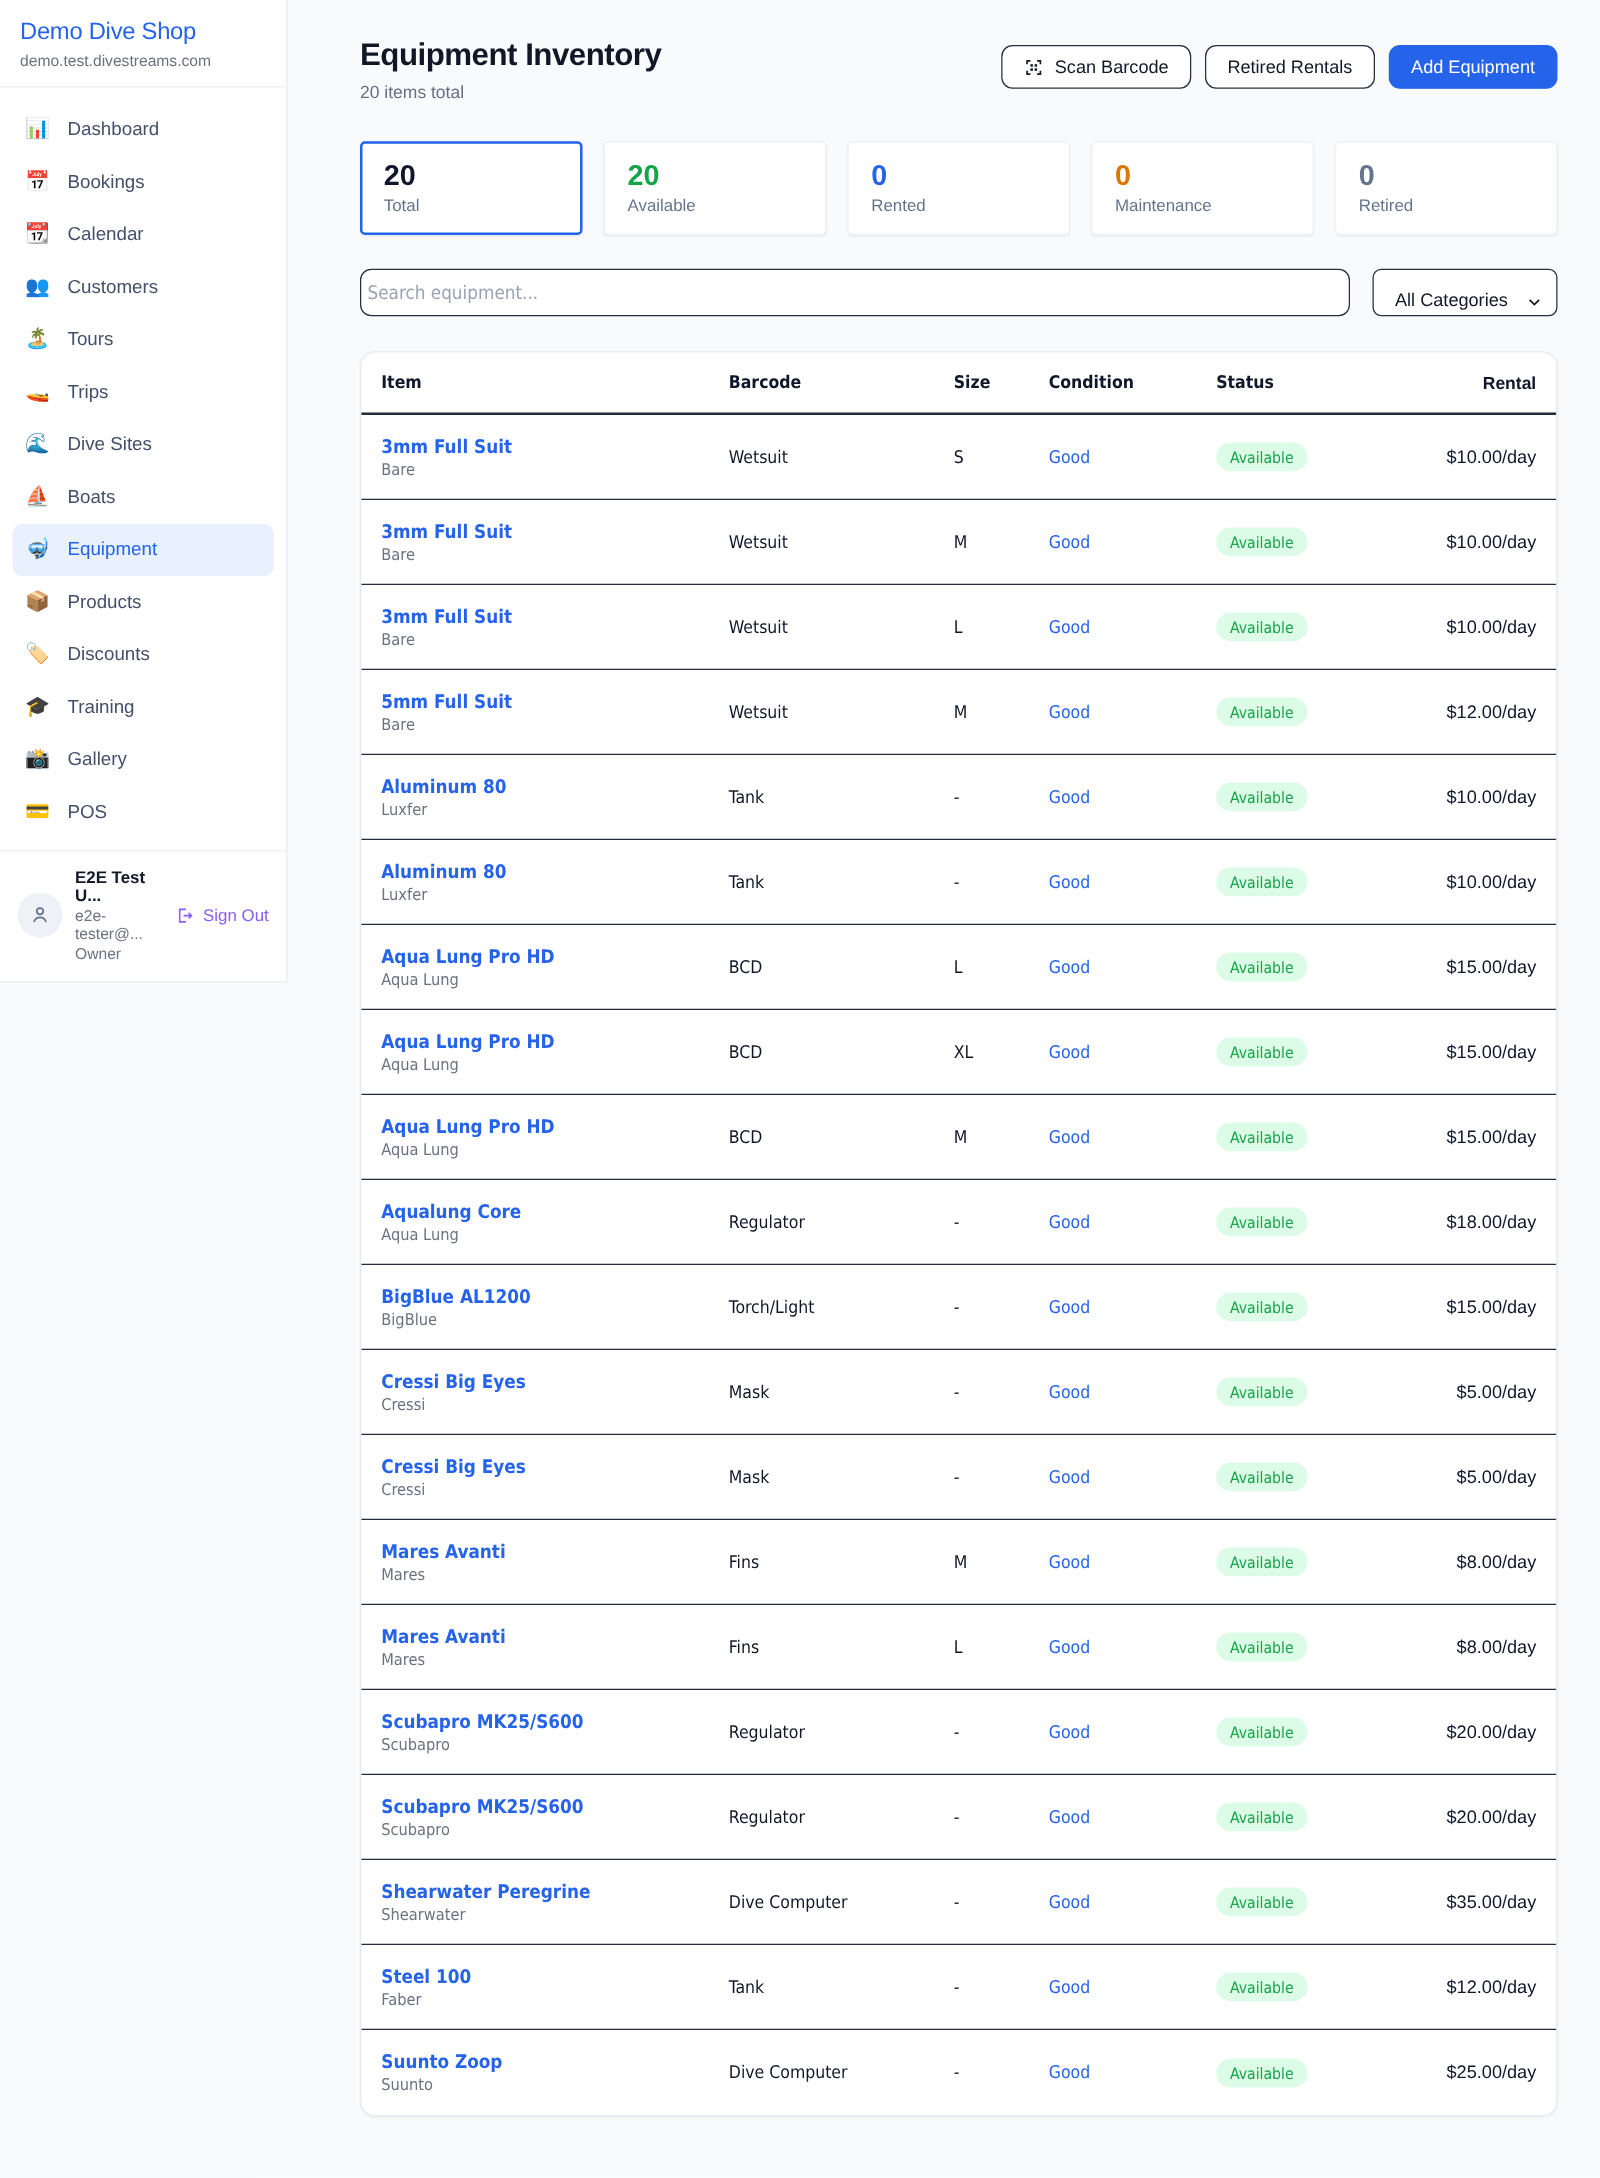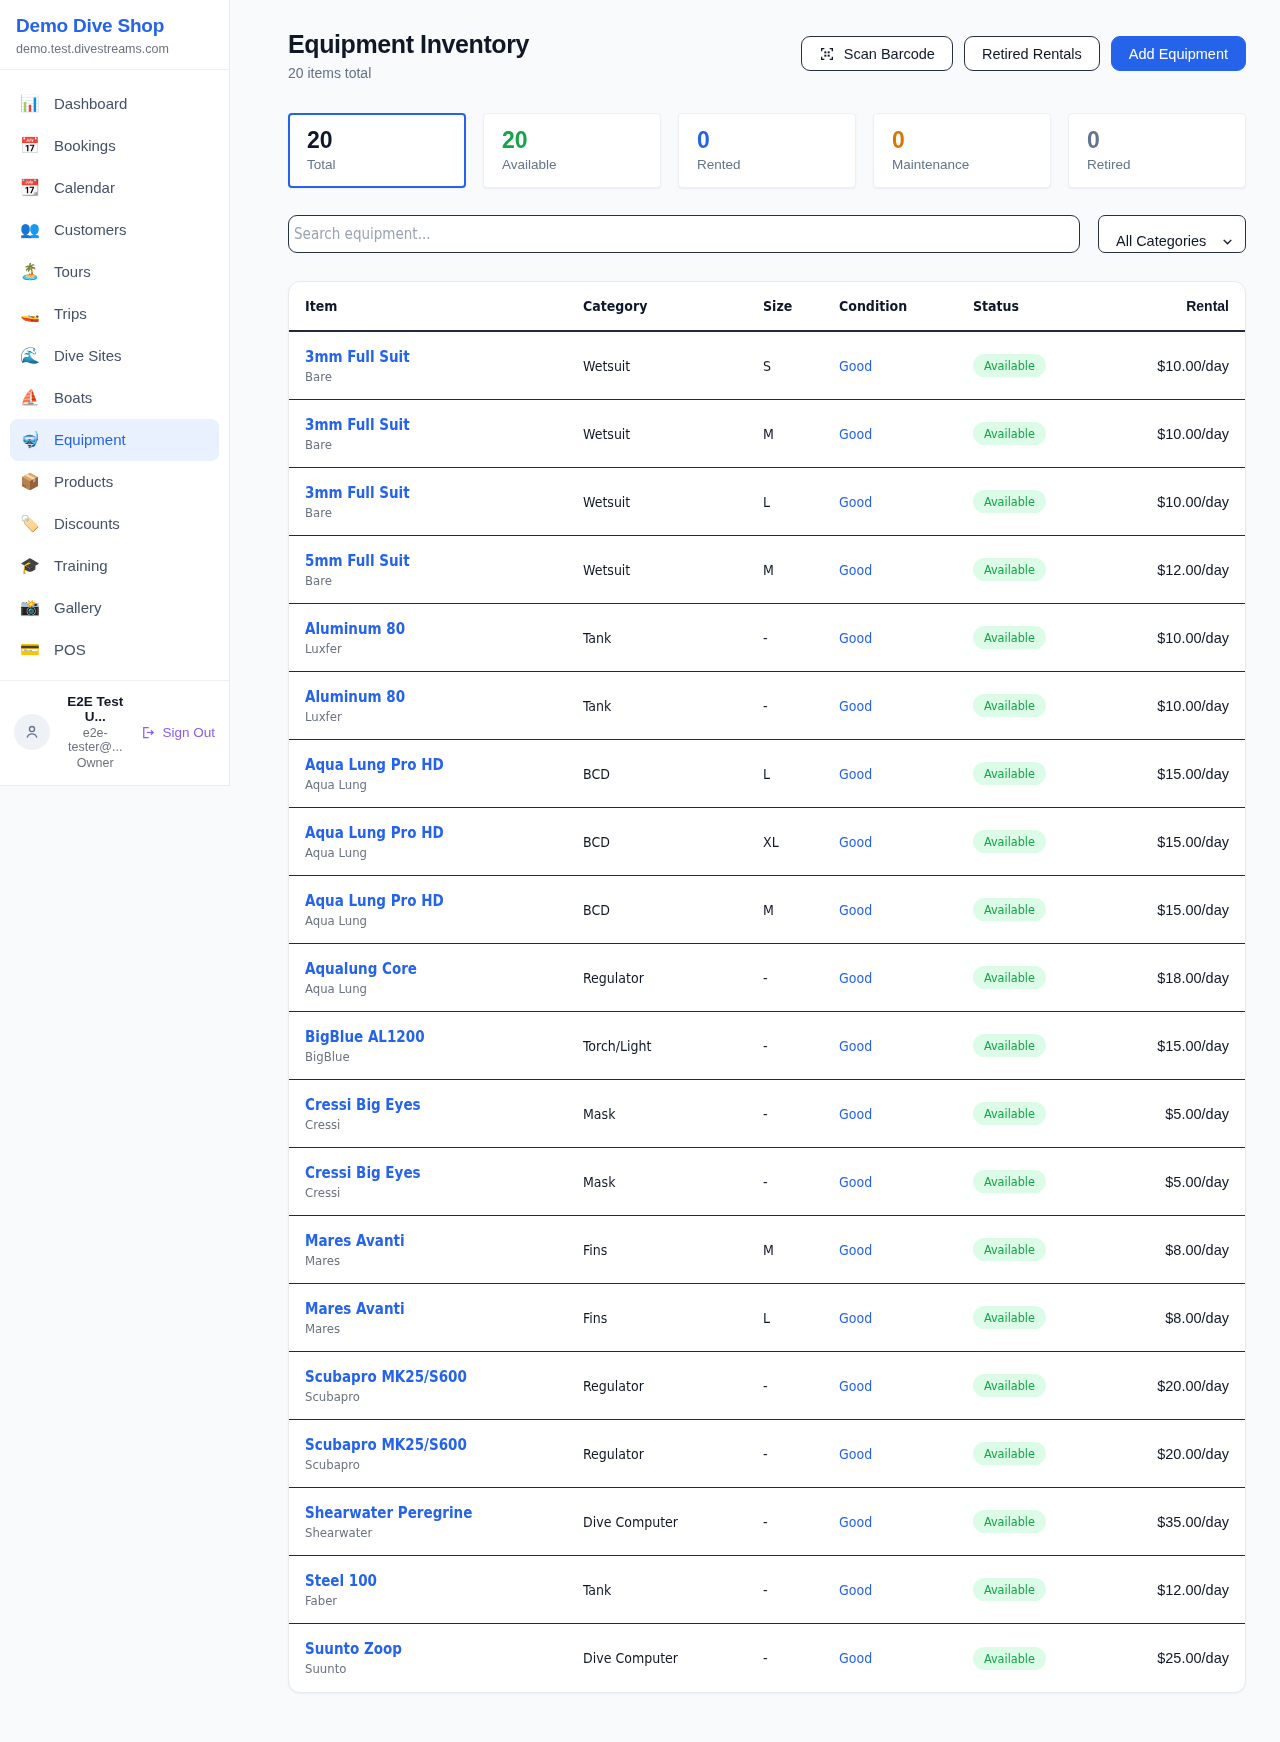--- a/index.html
+++ b/index.html
@@ -11,39 +11,39 @@
   .cond { font-family:"DejaVu Sans", sans-serif; font-stretch:condensed; }
 
   .layout { display:flex; align-items:flex-start; }
 
   
   .sidebar {
     width:230px; flex:none; background:#ffffff;
     border-right:1px solid #e8ecf1; border-bottom:1px solid #e8ecf1;
   }
   .brand-block { padding:15px 16px 13px; border-bottom:1px solid #eceff3; }
-  .brand { color:#2563eb; font-size:19px; font-weight:bold; letter-spacing:-0.2px; }
+  .brand { color:#2563eb; font-size:19px; font-weight:normal; letter-spacing:-0.2px; }
   .domain { font-size:12.5px; color:#6b7280; margin-top:5px; }
   .nav { padding:13px 10px 9px; }
   .nav-item {
     display:flex; align-items:center; gap:13px;
     padding:11px 9px; border-radius:8px; cursor:pointer;
     color:#44506a; font-size:15px; line-height:20px;
   }
   .nav-item.active { background:#e9f1fe; color:#2563eb; }
   .nav-icon { width:22px; text-align:center; font-size:16px; line-height:18px; flex:none; }
   .user-section {
     border-top:1px solid #eceff3; padding:13px 14px 15px;
     display:flex; align-items:center; gap:10px;
   }
   .avatar {
     width:36px; height:36px; border-radius:50%; background:#eef1f6;
     display:flex; align-items:center; justify-content:center; color:#64748b; flex:none;
   }
-  .user-meta { flex:1; min-width:0;text-align:center; }
+  .user-meta { flex:1; min-width:0; }
   .user-name { font-size:13.5px; font-weight:bold; color:#111827; }
   .user-email, .user-role { font-size:12.5px; color:#6b7280; margin-top:2px; }
   .signout-btn {
     display:flex; align-items:center; gap:7px; color:#8b5cf6; font-size:13.5px;
     background:none; border:none; cursor:pointer; flex:none;
     font-family:"Liberation Sans", sans-serif;
   }
 
   
   .main { flex:1; padding:30px 34px 40px 58px; min-width:0; }
@@ -254,21 +254,21 @@
         <span>All Categories</span>
         <svg width="13" height="13" viewBox="0 0 24 24" fill="none" stroke="#111827" stroke-width="2.6">
           <path d="M5 9l7 7 7-7"></path>
         </svg>
       </div>
     </div>
 
     <div class="table-card">
       <div class="trow thead">
         <div class="th cond">Item</div>
-        <div class="th cond">Category</div>
+        <div class="th cond">Barcode</div>
         <div class="th cond">Size</div>
         <div class="th cond">Condition</div>
         <div class="th cond">Status</div>
         <div class="th right">Rental</div>
       </div>
       <div id="table-body">
           <div class="trow tbody-row">
             <div>
               <div class="item-name cond">3mm Full Suit</div>
               <div class="item-brand cond">Bare</div>

